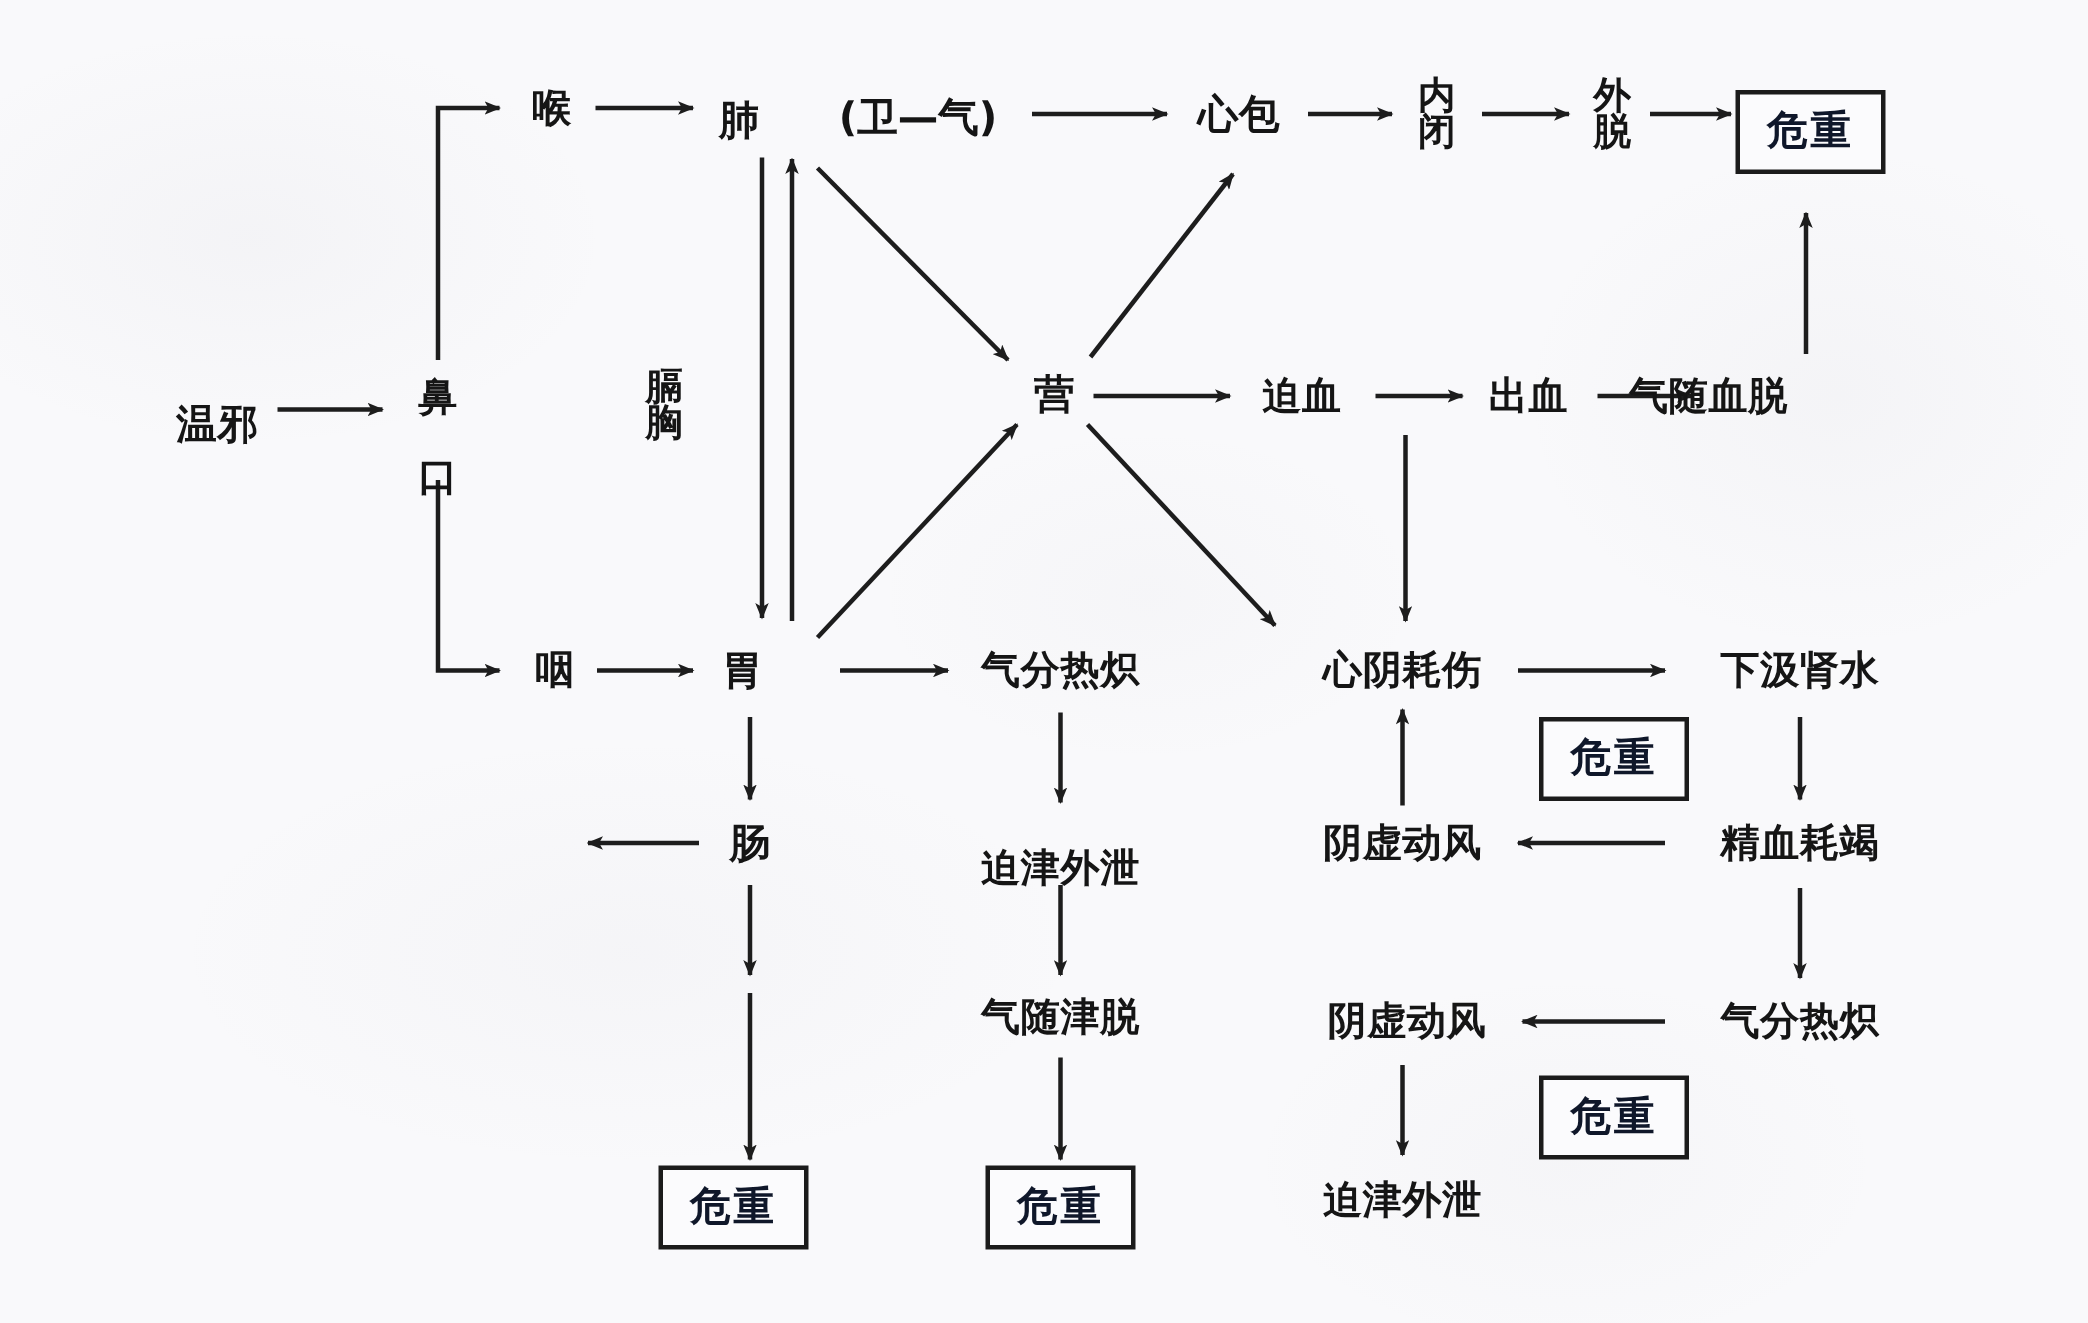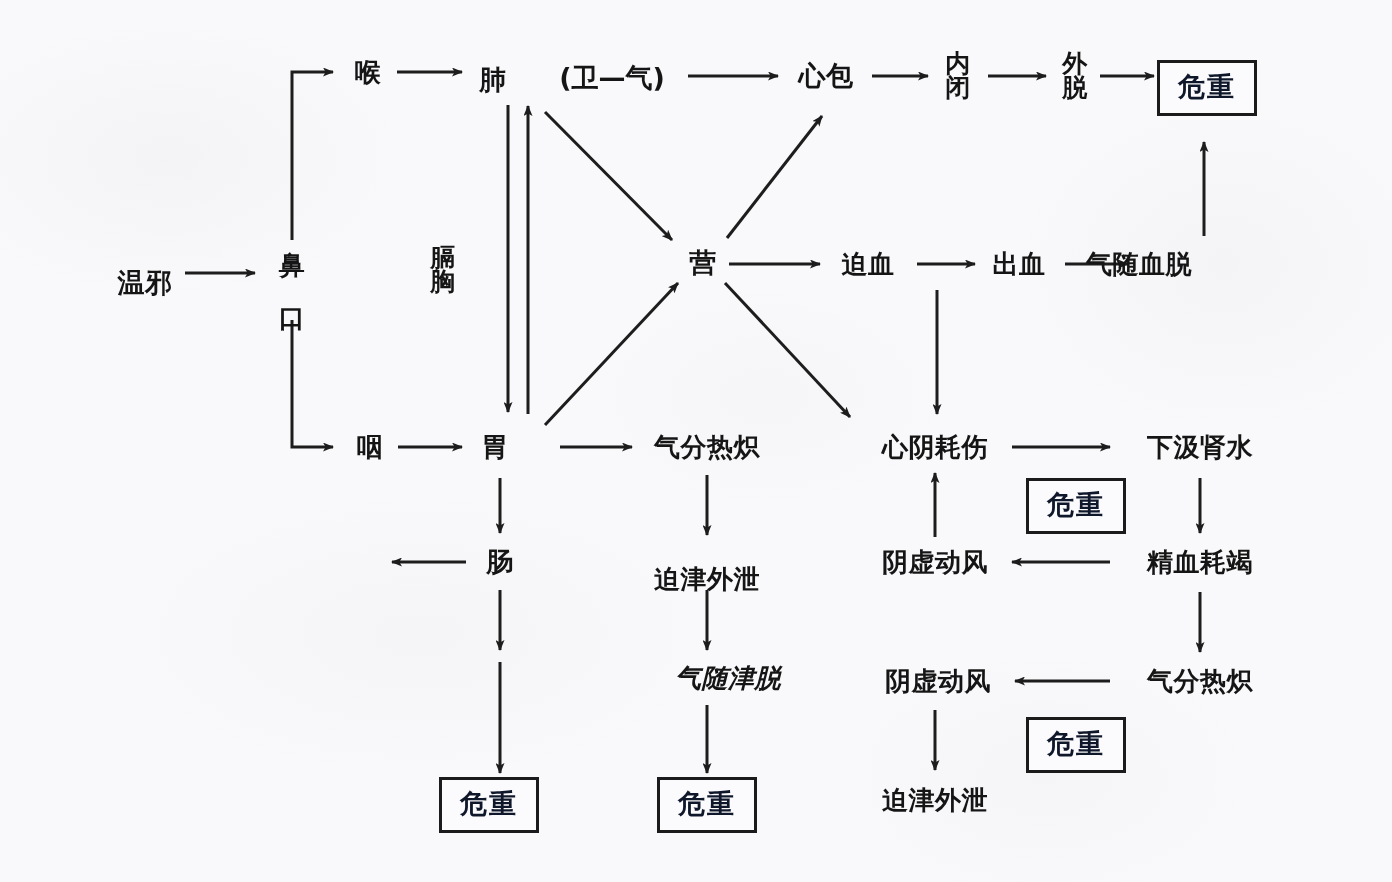--- a/index.html
+++ b/index.html
@@ -202,21 +202,21 @@
   <div class="node n-md" style="left:707px; top:447px;">气分热炽</div>
 
   <div class="node n-md" style="left:935px; top:447px;font-family:Liberation Serif, serif;">心阴耗伤</div>
 
   <div class="node n-md" style="left:1200px; top:447px;">下汲肾水</div>
 
   <div class="node n-lg" style="left:500px; top:562px;">肠</div>
 
   <div class="node n-md" style="left:707px; top:562px;margin-top:17px;">迫津外泄</div>
 
-  <div class="node n-md" style="left:728px; top:678px;font-style:italic;">气随津脱</div>
+  <div class="node n-md" style="left:707px; top:678px;">气随津脱</div>
 
   <div class="node n-md" style="left:935px; top:562px;">阴虚动风</div>
 
   <div class="node n-md" style="left:1200px; top:562px;">精血耗竭</div>
 
   <div class="node n-md" style="left:938px; top:681px;">阴虚动风</div>
 
   <div class="node n-md" style="left:1200px; top:681px;">气分热炽</div>
 
   <div class="node n-md" style="left:935px; top:800px;">迫津外泄</div>

